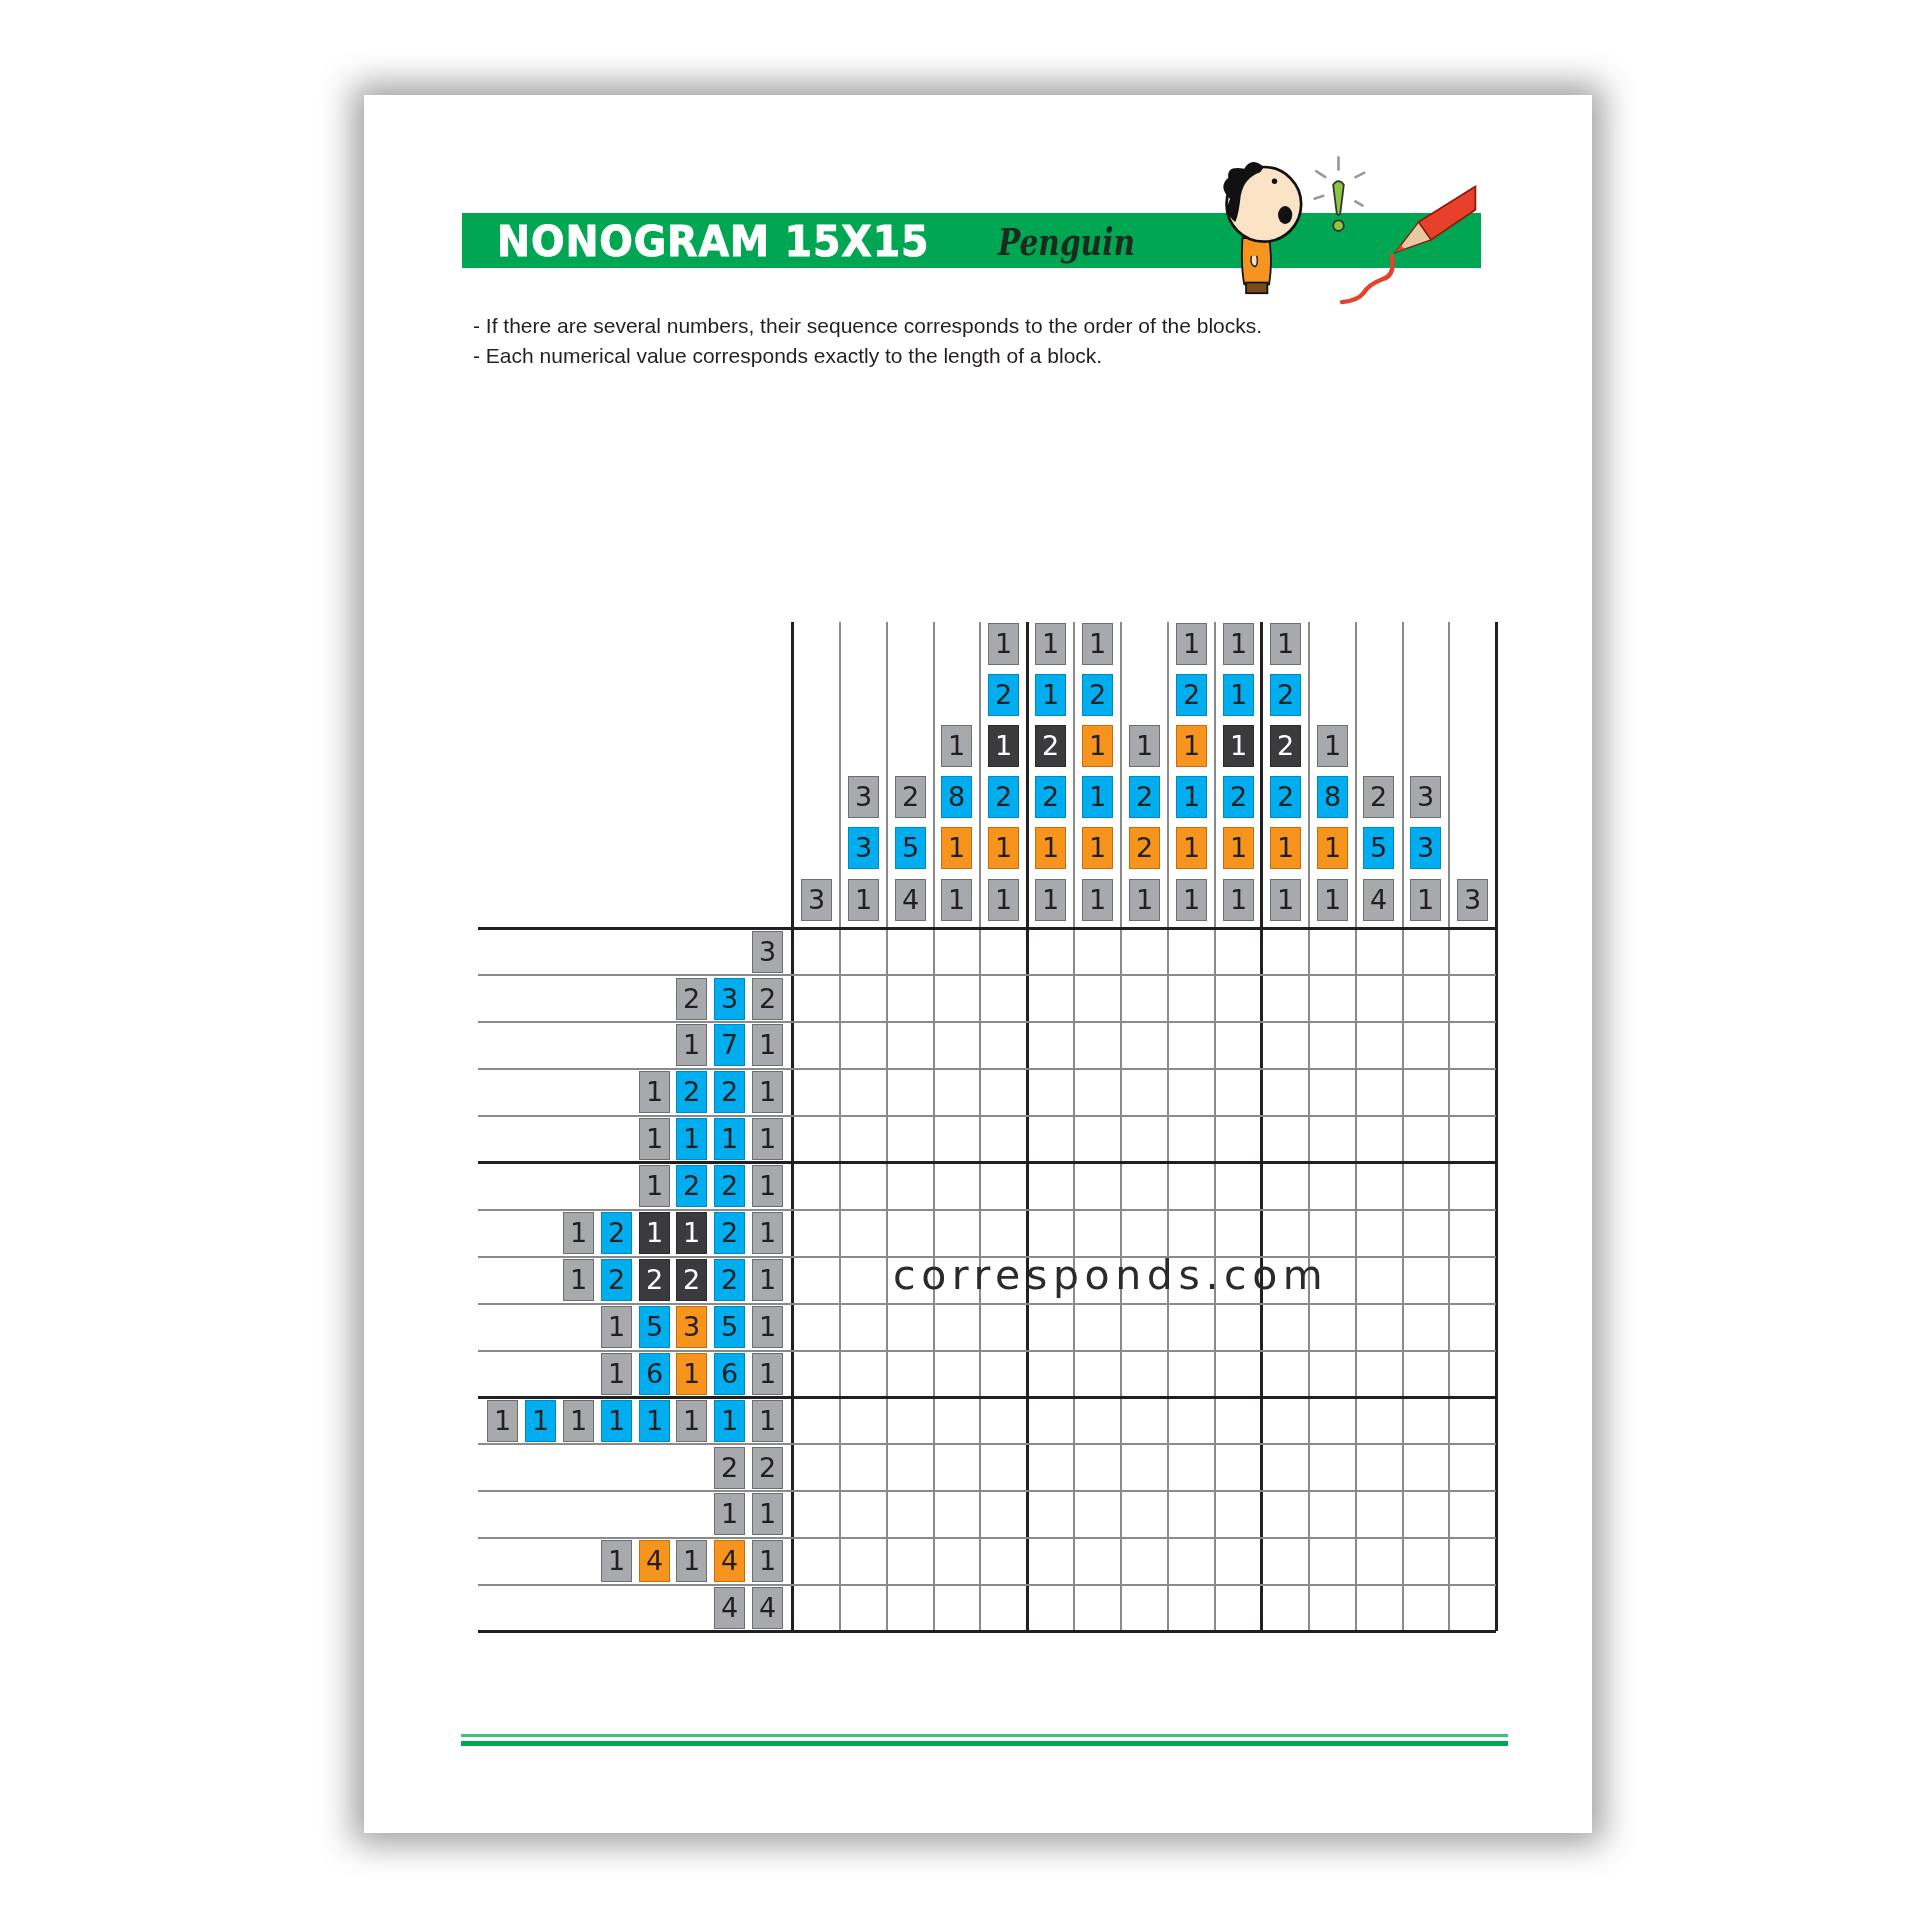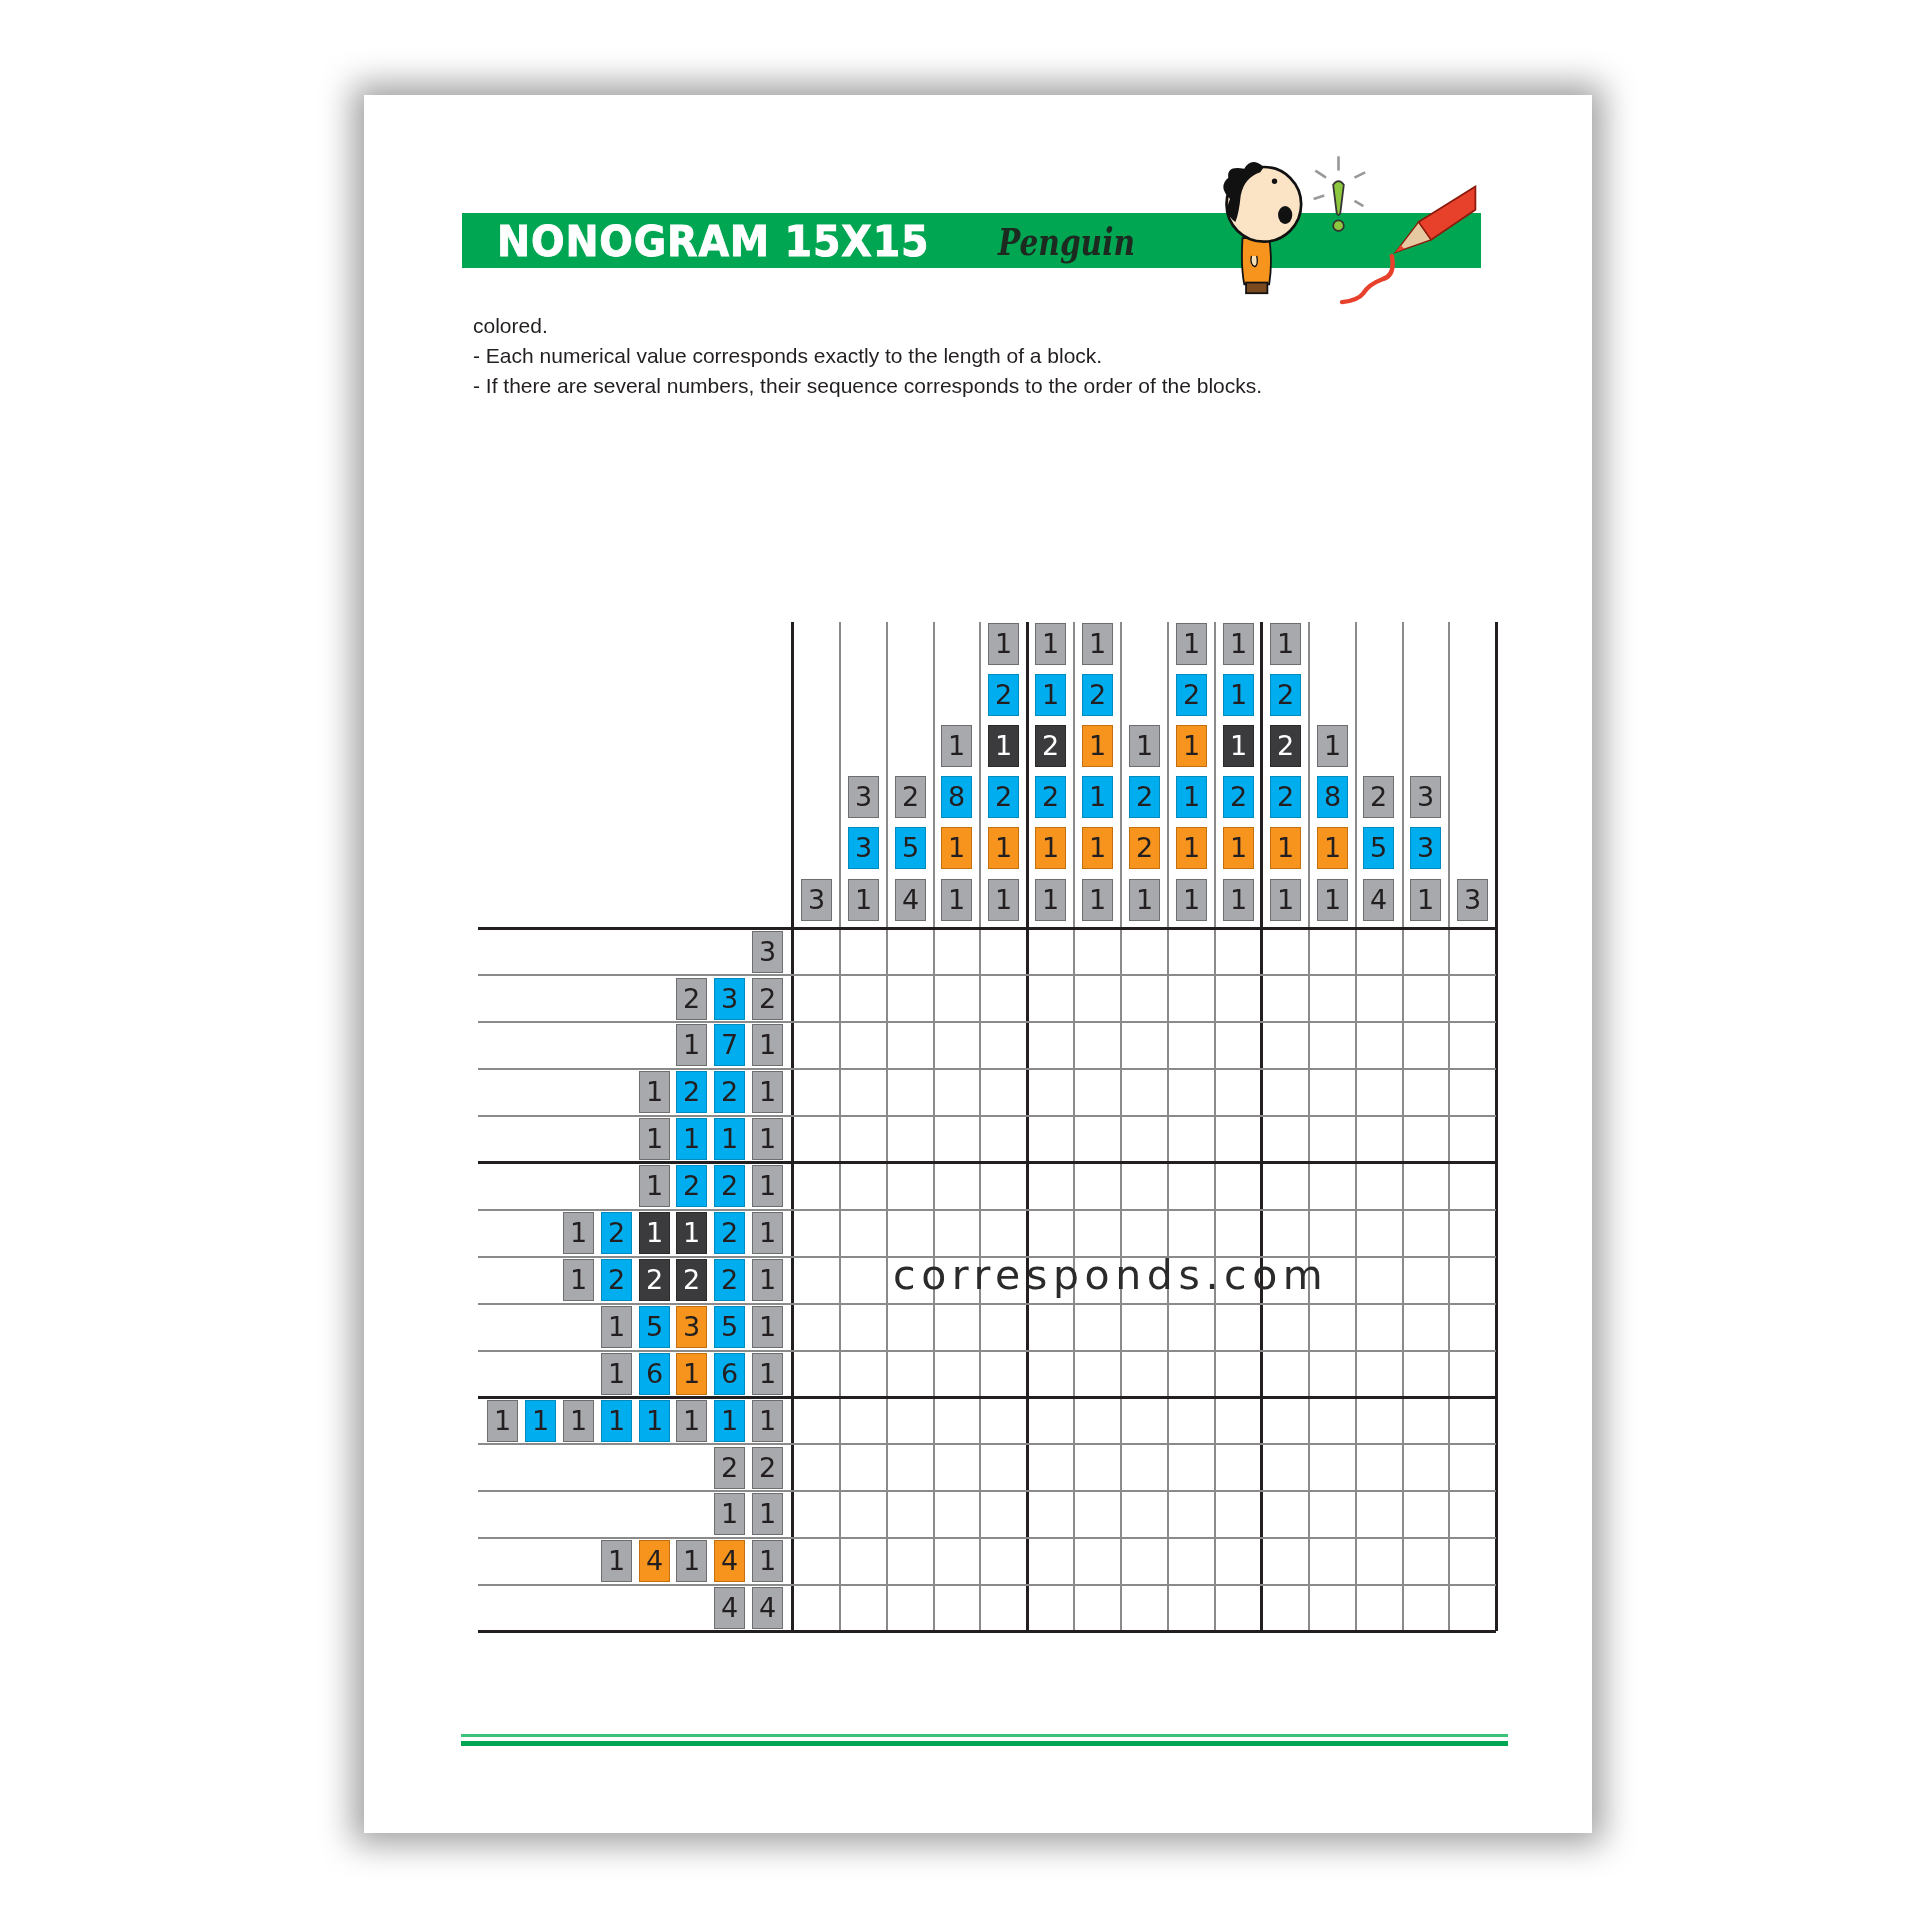--- a/index.html
+++ b/index.html
@@ -96,23 +96,22 @@
   <line x1="118" y1="54" x2="130" y2="50" stroke="#999" stroke-width="3"></line>
   <line x1="174" y1="62" x2="164" y2="56" stroke="#999" stroke-width="3"></line>
 
   <path d="M300 40 L236 80 L250 100 L300 66 Z" fill="#e8412b" stroke="#8b1a0c" stroke-width="2"></path>
   <path d="M236 80 L210 114 L250 100 Z" fill="#e6c9a0" stroke="#8b1a0c" stroke-width="1.5"></path>
   <path d="M216 106 L210 114 L220 110 Z" fill="#e8412b"></path>
   <path d="M206 118 Q210 140 196 144 Q180 150 174 160 Q168 168 150 170" fill="none" stroke="#e8412b" stroke-width="5" stroke-linecap="round"></path>
 </svg>
 
 <div class="instructions">
-  <p>colored.</p>
+  <p>- If there are several numbers, their sequence corresponds to the order of the blocks.</p>
   <p>- Each numerical value corresponds exactly to the length of a block.</p>
-  <p>- If there are several numbers, their sequence corresponds to the order of the blocks.</p>
 </div>
 
 <div class="puzzle" id="puzzle">
     <div class="vline thick" style="left: 791px; top: 622px; height: 1009px;"></div>
     <div class="vline" style="left: 839px; top: 622px; height: 1009px;"></div>
     <div class="vline" style="left: 886px; top: 622px; height: 1009px;"></div>
     <div class="vline" style="left: 933px; top: 622px; height: 1009px;"></div>
     <div class="vline" style="left: 979px; top: 622px; height: 1009px;"></div>
     <div class="vline thick" style="left: 1026px; top: 622px; height: 1009px;"></div>
     <div class="vline" style="left: 1073px; top: 622px; height: 1009px;"></div>

